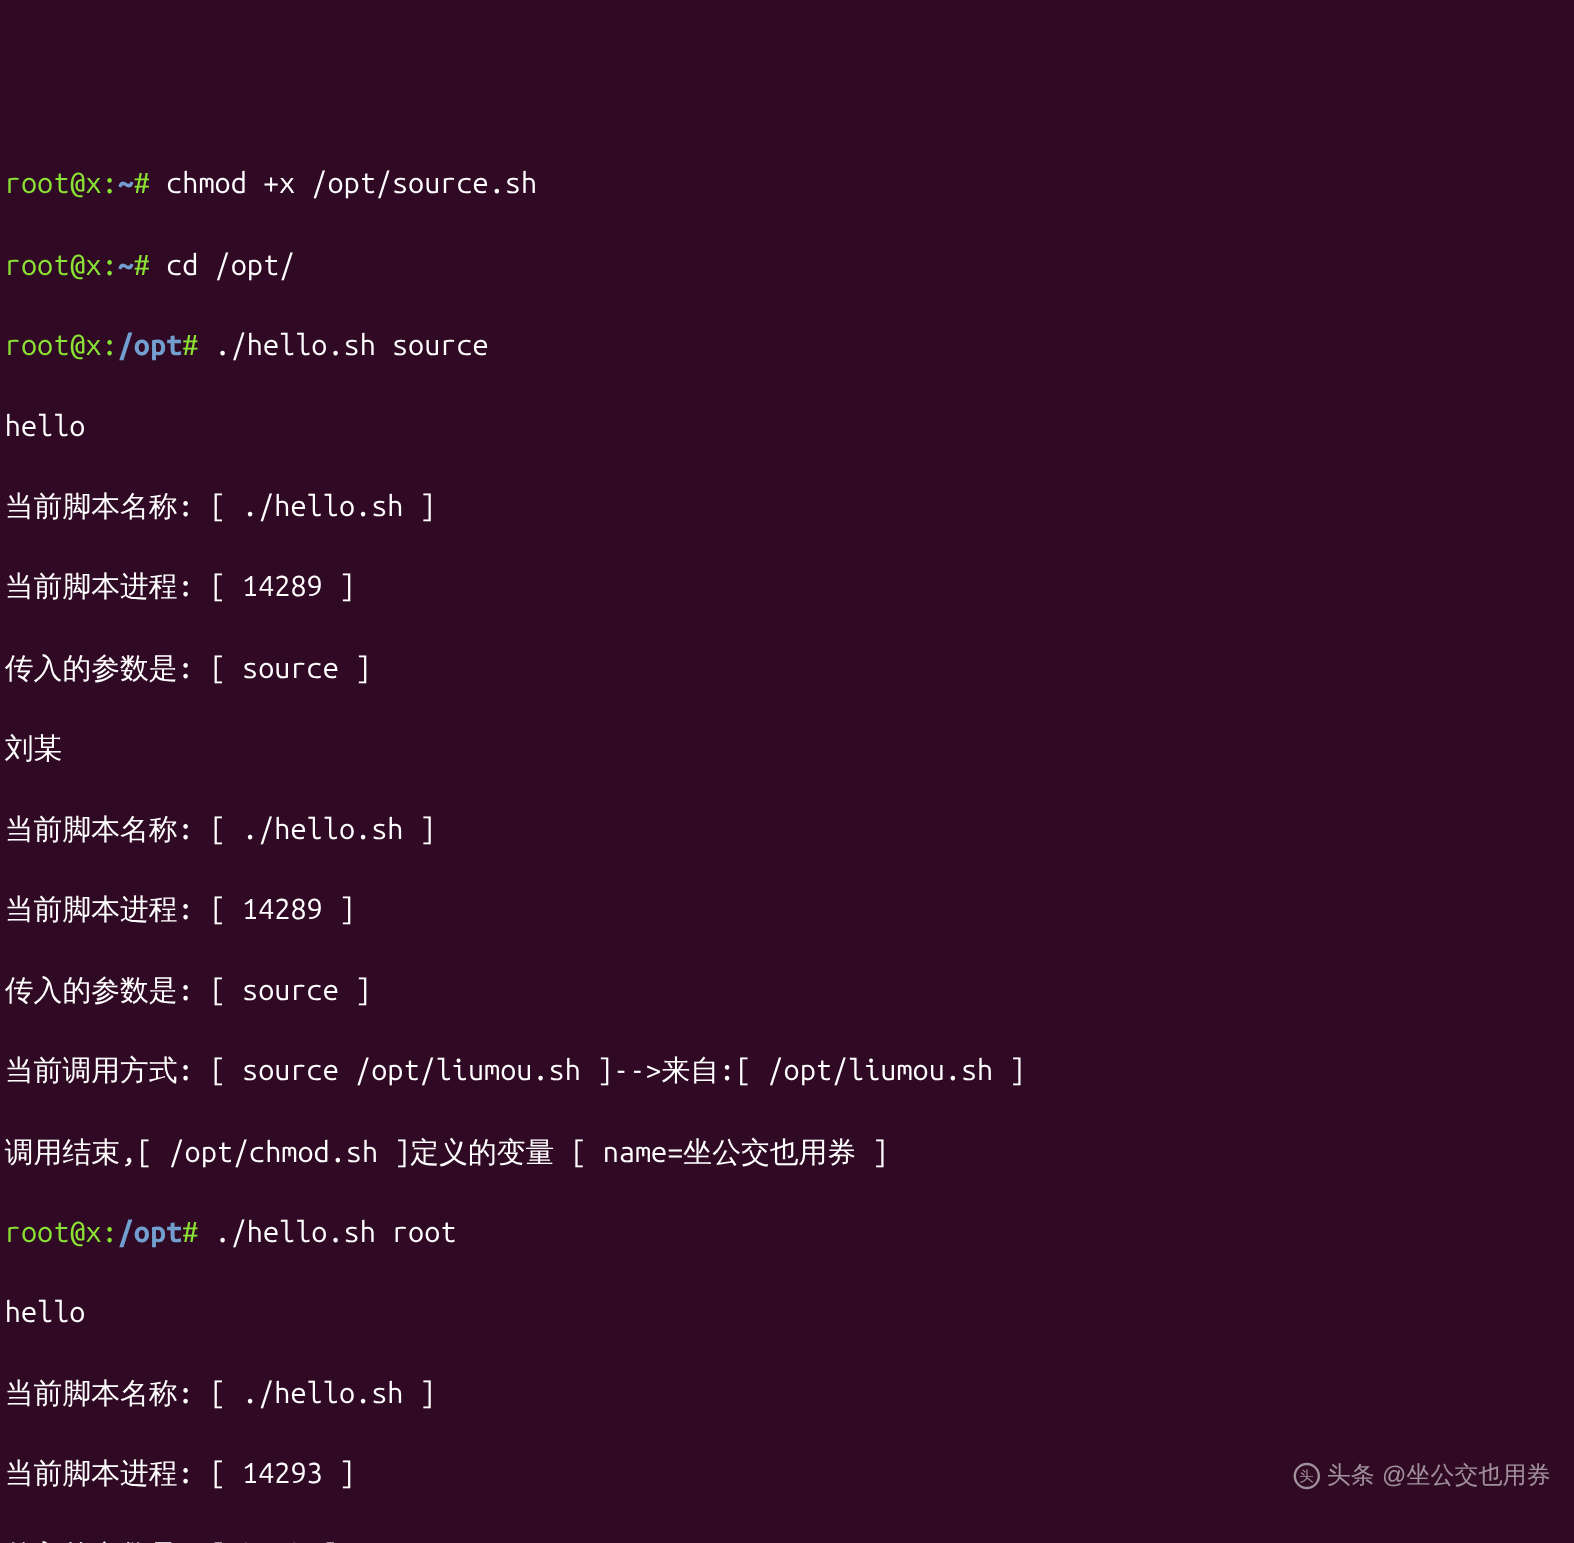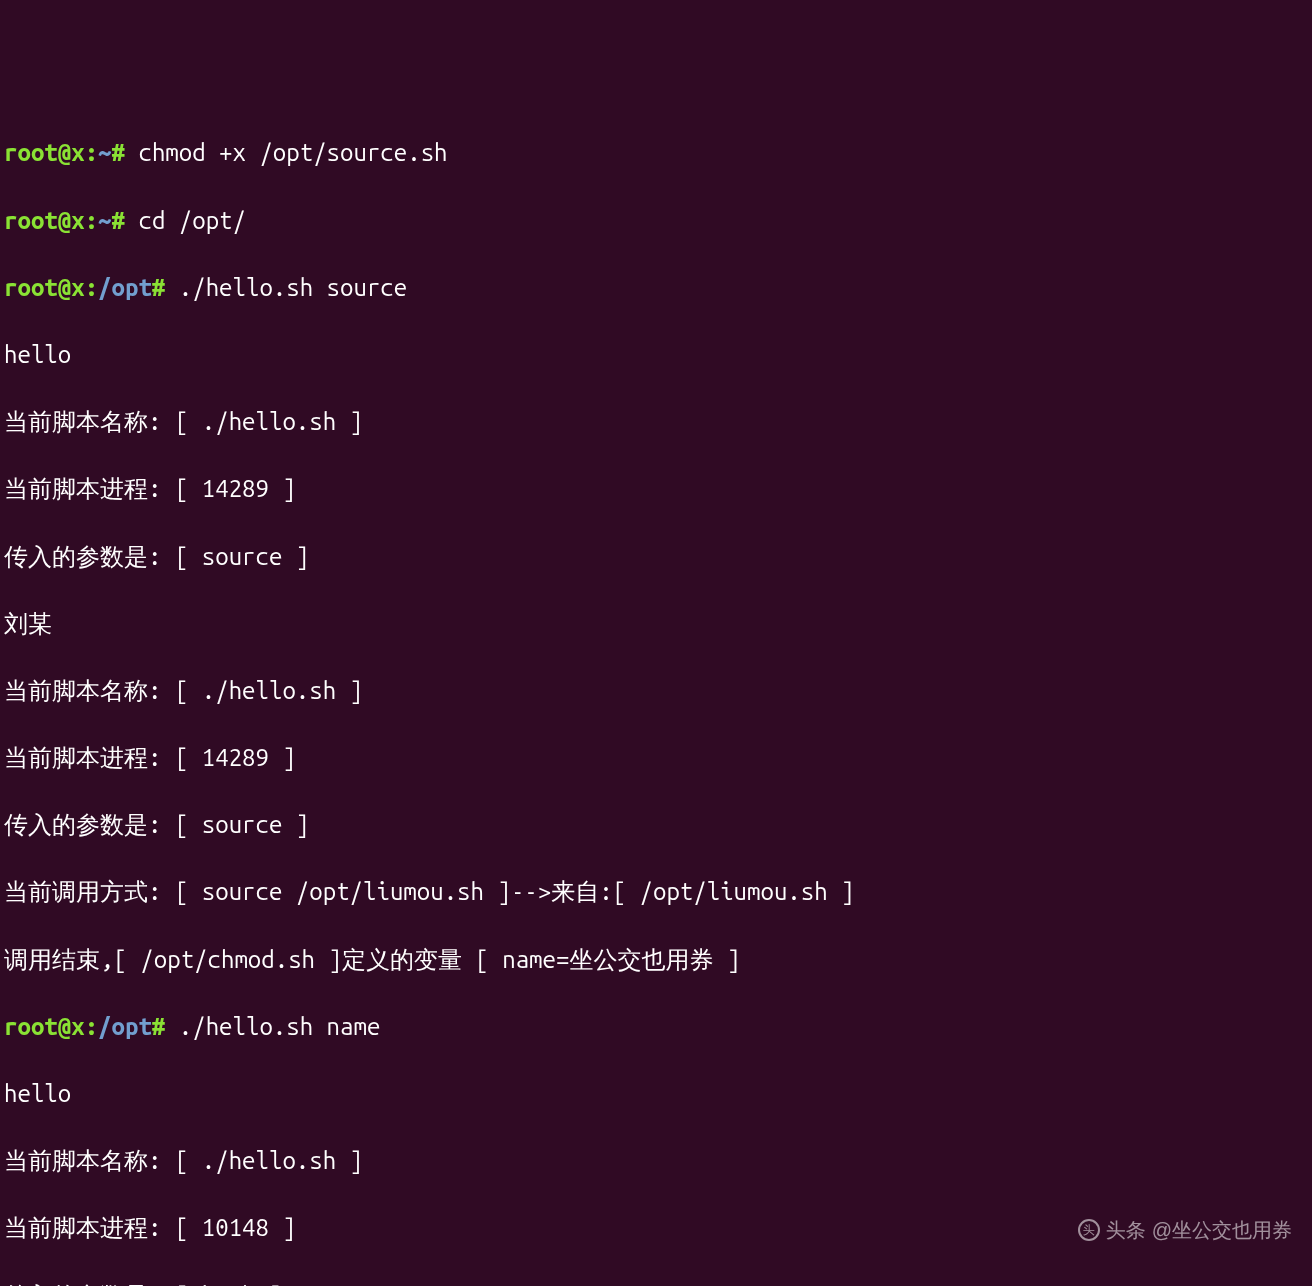--- a/index.html
+++ b/index.html
@@ -8,21 +8,21 @@
       color: #ffffff;
       font-family: "Ubuntu Mono", "DejaVu Sans Mono", "Consolas", monospace;
       font-size: 24px;
       line-height: 1.4;
       padding: 2px 4px;
       width: 1312px;
       min-height: 1286px;
       white-space: pre;
       overflow: hidden;
     }
-    .prompt-user { color: #8ae234; font-weight: bold; }
+    .prompt-user { color: #8ae234; font-weight: normal; }
     .prompt-path { color: #729fcf; font-weight: bold; }
     .line { white-space: pre; }
     .watermark {
       position: absolute;
       right: 20px;
       bottom: 42px;
       color: rgba(255,255,255,0.55);
       font-family: sans-serif;
       font-size: 20px;
       display: flex;
@@ -52,24 +52,24 @@
 <div class="line">hello</div>
 <div class="line">当前脚本名称: [ ./hello.sh ]</div>
 <div class="line">当前脚本进程: [ 14289 ]</div>
 <div class="line">传入的参数是: [ source ]</div>
 <div class="line">刘某</div>
 <div class="line">当前脚本名称: [ ./hello.sh ]</div>
 <div class="line">当前脚本进程: [ 14289 ]</div>
 <div class="line">传入的参数是: [ source ]</div>
 <div class="line">当前调用方式: [ source /opt/liumou.sh ]--&gt;来自:[ /opt/liumou.sh ]</div>
 <div class="line">调用结束,[ /opt/chmod.sh ]定义的变量 [ name=坐公交也用券 ]</div>
-<div class="line"><span class="prompt-user">root@x</span><span class="prompt-user">:</span><span class="prompt-path">/opt</span><span class="prompt-user">#</span><span> ./hello.sh name </span></div>
+<div class="line"><span class="prompt-user">root@x</span><span class="prompt-user">:</span><span class="prompt-path">/opt</span><span class="prompt-user">#</span><span> ./hello.sh root </span></div>
 <div class="line">hello</div>
 <div class="line">当前脚本名称: [ ./hello.sh ]</div>
-<div class="line">当前脚本进程: [ 10148 ]</div>
+<div class="line">当前脚本进程: [ 14293 ]</div>
 <div class="line">传入的参数是: [ bash ]</div>
 
 
 
 
 
 
 
 
 

